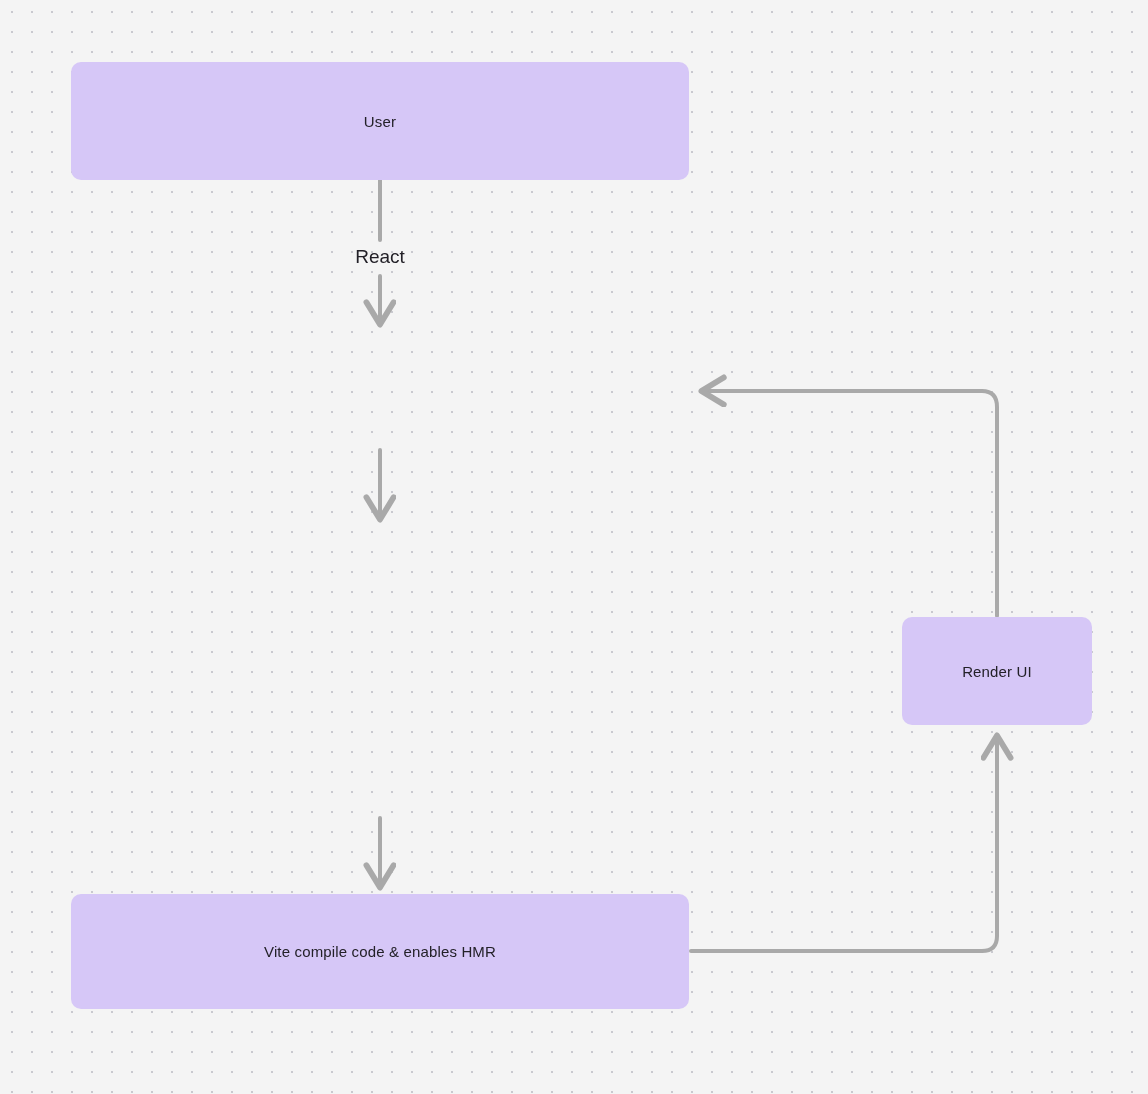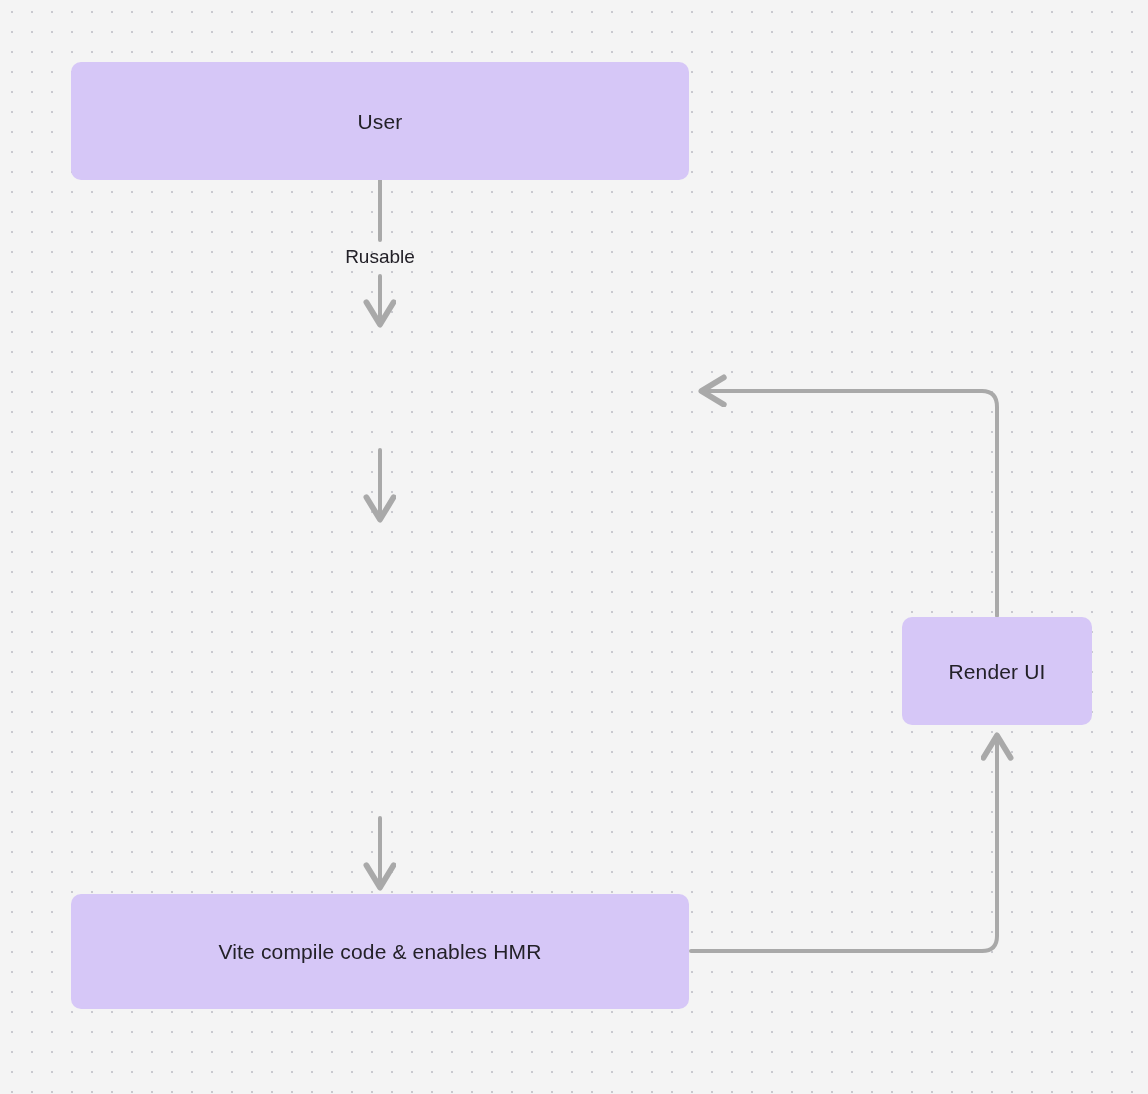--- a/index.html
+++ b/index.html
@@ -34,21 +34,21 @@
   .node-light {
     background: #d6c7f7;
     color: #232128;
   }
   .node-solid {
     background: #7b4ced;
     color: #ffffff;
     border-radius: 9px;
   }
   .node-label {
-    font-size: 21px;
+    font-size: 15px;
     line-height: 29px;
     letter-spacing: 0.15px;
     white-space: pre-line;
   }
   .node-solid .node-label {
     font-size: 19px;
     line-height: 29px;
   }
   .group-caption {
     position: absolute;
@@ -105,21 +105,21 @@
 
     <g>
       <path d="M691,951 L982,951 Q997,951 997,936 L997,737" fill="none" stroke="#a9a9a9" stroke-width="4" stroke-linecap="round" stroke-linejoin="round" marker-end="url(#arrowhead)"></path>
     </g>
 
     <g>
       <path d="M997,616 L997,407 Q997,391 982,391 L703,391" fill="none" stroke="#a9a9a9" stroke-width="4" stroke-linecap="round" stroke-linejoin="round" marker-end="url(#arrowhead)"></path>
     </g>
   </svg>
 
-  <div class="edge-label" style="left:380px; top:245px;">Rusable</div>
+  <div class="edge-label" style="left:380px; top:245px;">React</div>
 
   <div class="node node-light" style="left:71px; top:62px; width:618px; height:118px;">
     <span class="node-label">User</span>
   </div>
 
 
 
   <div class="node node-light" style="left:71px; top:894px; width:618px; height:115px;">
     <span class="node-label">Vite compile code &amp; enables HMR</span>
   </div>

